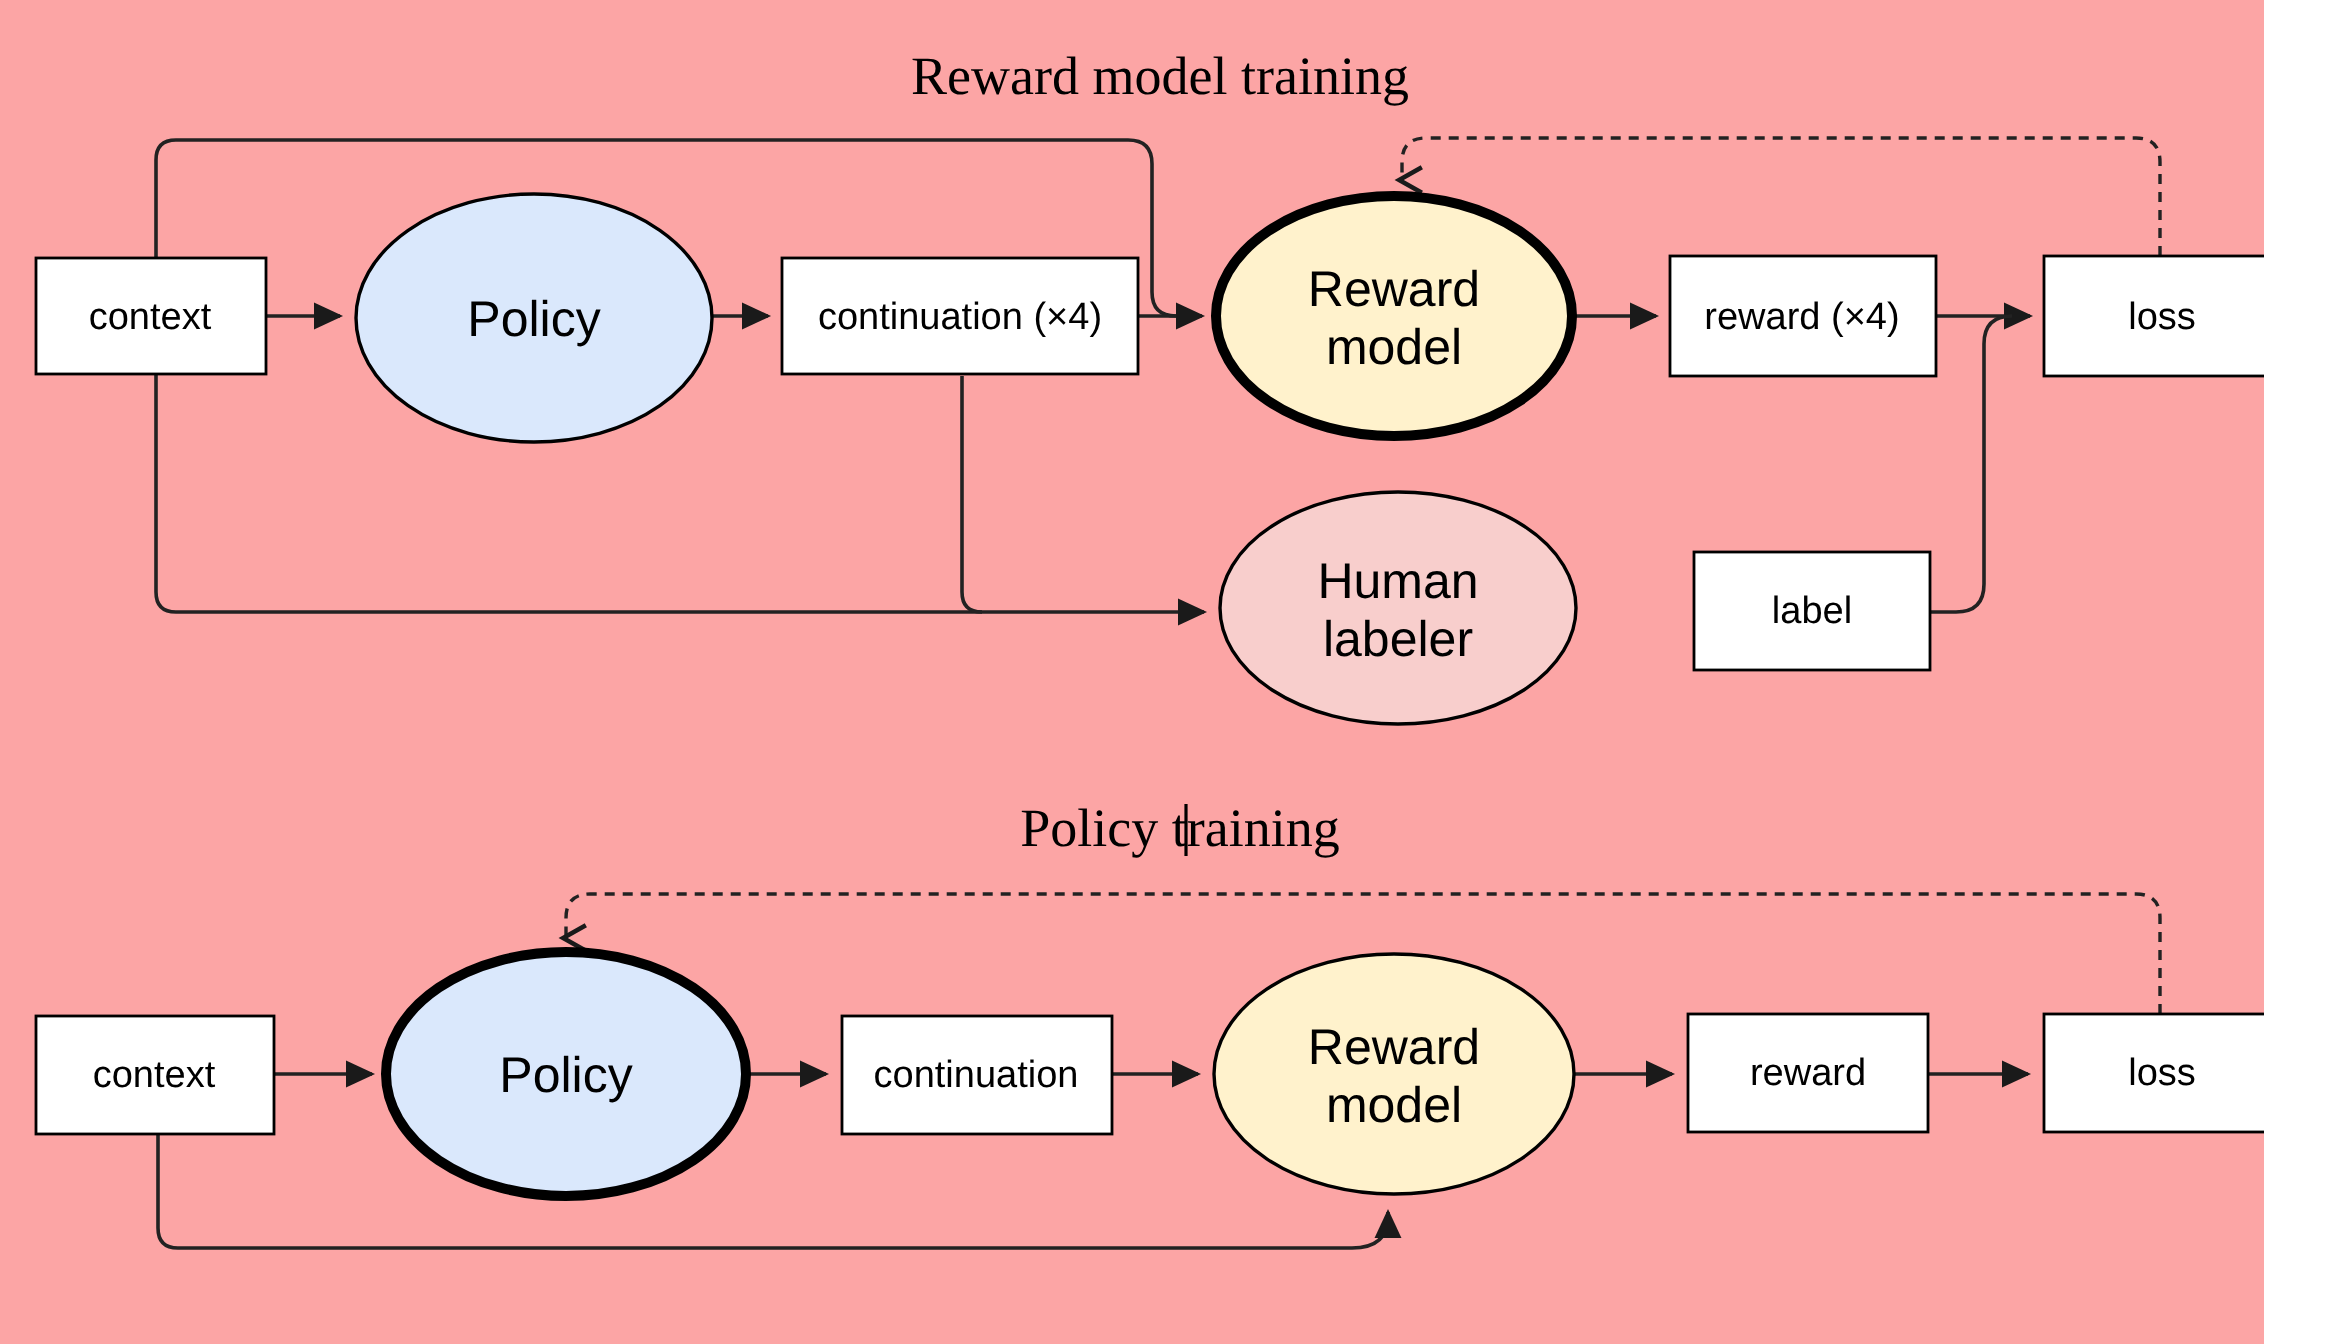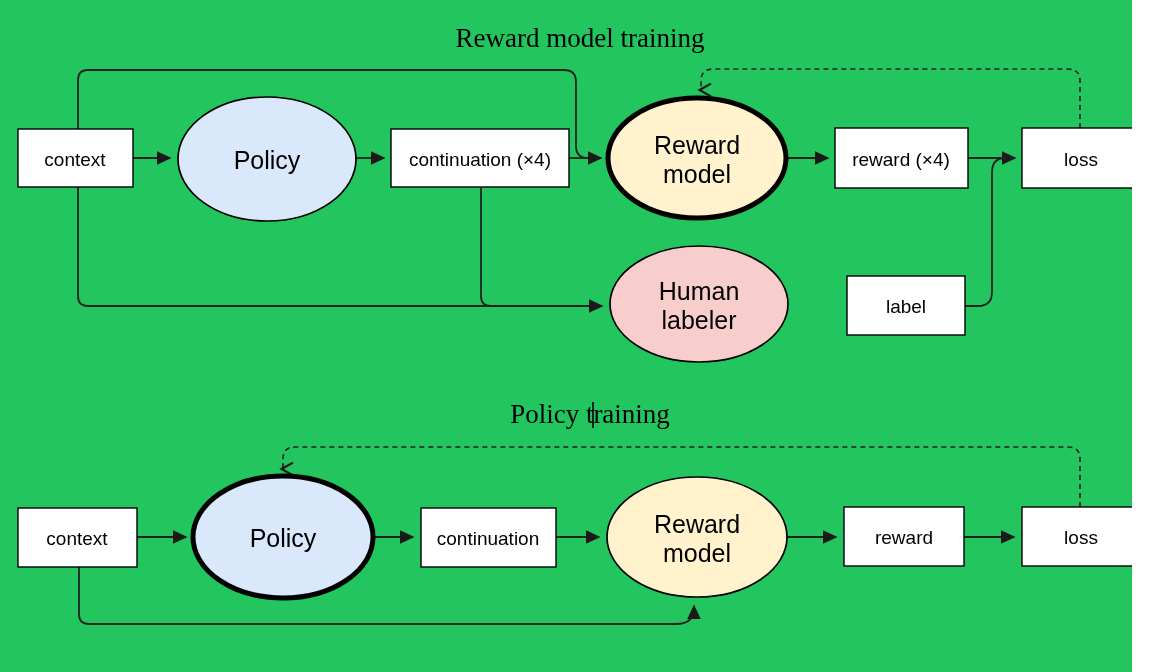--- a/index.html
+++ b/index.html
@@ -1,16 +1,16 @@
 <!DOCTYPE html>
 <html><head>
 <meta charset="utf-8">
 <style>
   html,body{margin:0;padding:0;background:#ffffff;}
-  .stage{position:relative;width:1132px;height:672px;background:#22c55e;overflow:hidden;}
+  .stage{position:relative;width:1132px;height:672px;background:#fca5a5;overflow:hidden;}
   svg{display:block;}
   text{font-family:"Liberation Sans",sans-serif;fill:#000;}
   .title{font-family:"Liberation Serif",serif;font-size:27px;text-anchor:middle;}
   .box{fill:#ffffff;stroke:#000000;stroke-width:1.4px;}
   .ellipse{stroke:#000000;stroke-width:1.7px;}
   .ellipse.thick{stroke-width:5px;}
   .box-label{font-size:19px;text-anchor:middle;dominant-baseline:central;}
   .ellipse-label{font-size:25px;text-anchor:middle;dominant-baseline:central;}
   .edge{fill:none;stroke:#222222;stroke-width:1.8px;}
   .edge.dashed{stroke-dasharray:5 4;stroke-width:1.7px;}

